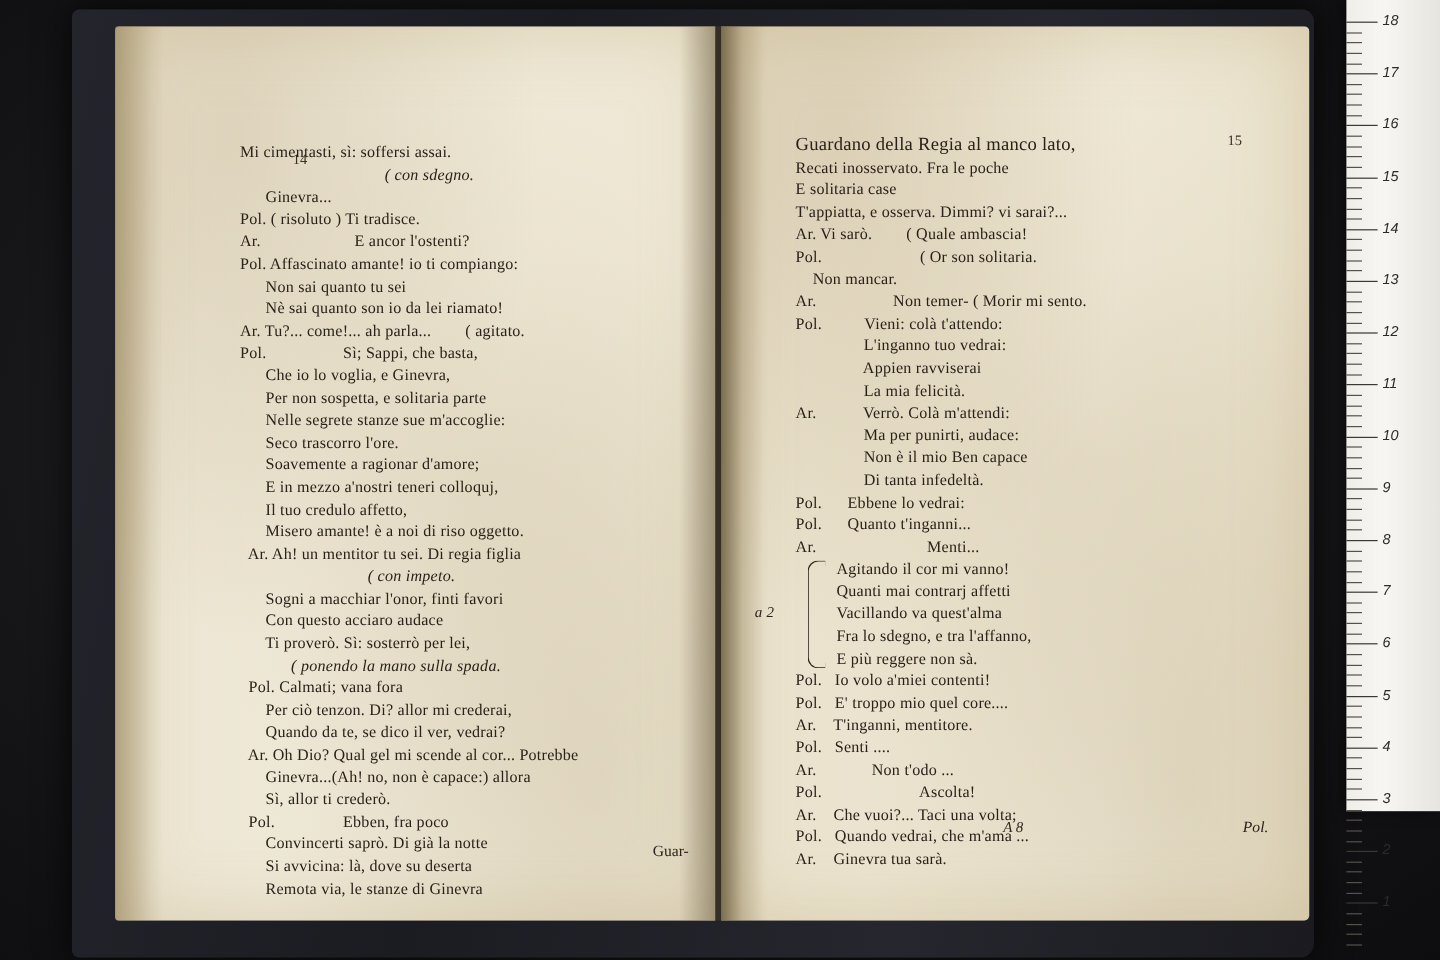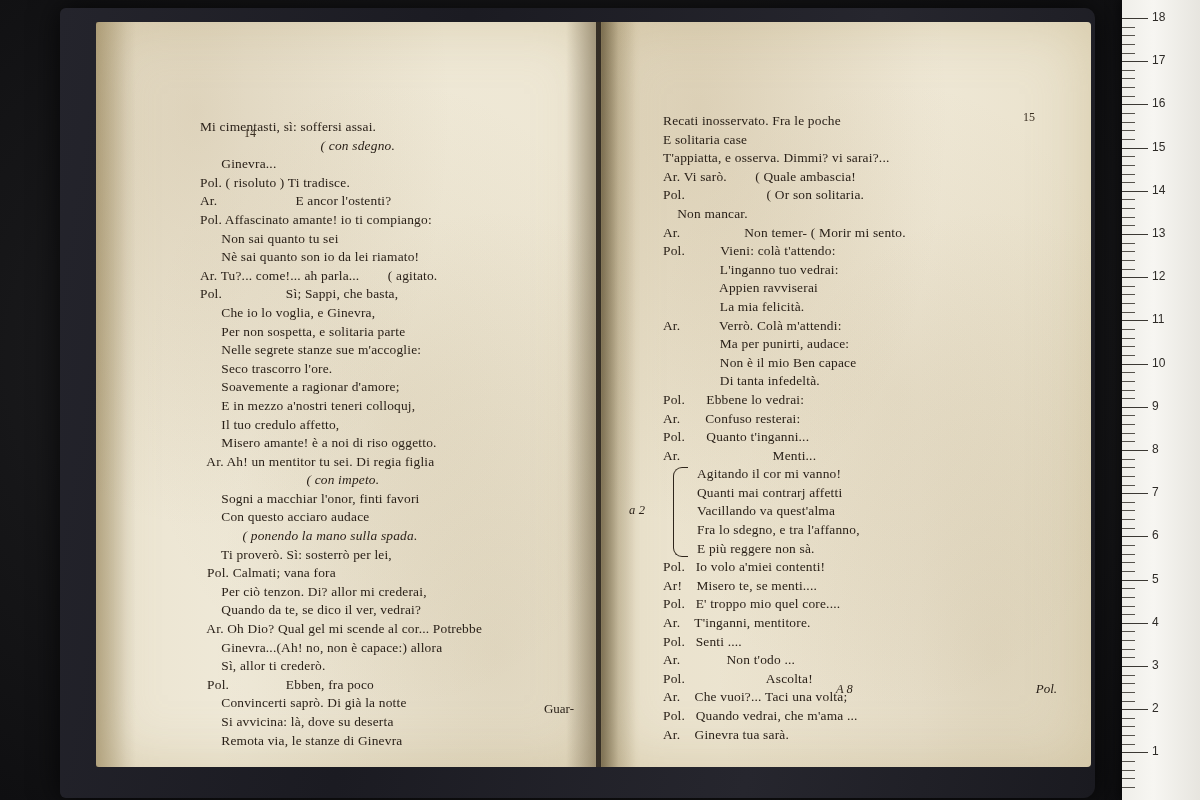--- a/index.html
+++ b/index.html
@@ -171,23 +171,24 @@
     font-size: 12.5px;
     font-style: italic;
   }
 
   
   .ruler {
     position: absolute;
     right: 0;
     top: 0;
     width: 78px;
-    height: 800px;
+    height: 676px;
     background: linear-gradient(90deg, #efeee9 0%, #f7f6f2 40%, #e7e5df 100%);
     box-shadow: -3px 0 10px rgba(0,0,0,0.5);
+    font-style: italic;
   }
   .ruler .tick {
     position: absolute;
     left: 0;
     height: 1px;
     background: #55524c;
   }
   .ruler .tick.major { width: 26px; background: #3b3833; }
   .ruler .tick.minor { width: 13px; }
   .ruler .num {
@@ -240,72 +241,71 @@
         <div class="line">      Nelle segrete stanze sue m'accoglie:</div>
         <div class="line">      Seco trascorro l'ore.</div>
         <div class="line">      Soavemente a ragionar d'amore;</div>
         <div class="line">      E in mezzo a'nostri teneri colloquj,</div>
         <div class="line">      Il tuo credulo affetto,</div>
         <div class="line">      Misero amante! è a noi di riso oggetto.</div>
         <div class="line">  Ar. Ah! un mentitor tu sei. Di regia figlia</div>
         <div class="line stage">                              ( con impeto.</div>
         <div class="line">      Sogni a macchiar l'onor, finti favori</div>
         <div class="line">      Con questo acciaro audace</div>
+        <div class="line">      Ti proverò. Sì: sosterrò per lei,</div>
         <div class="line stage">            ( ponendo la mano sulla spada.</div>
-        <div class="line">      Ti proverò. Sì: sosterrò per lei,</div>
         <div class="line">  Pol. Calmati; vana fora</div>
         <div class="line">      Per ciò tenzon. Di? allor mi crederai,</div>
         <div class="line">      Quando da te, se dico il ver, vedrai?</div>
         <div class="line">  Ar. Oh Dio? Qual gel mi scende al cor... Potrebbe</div>
         <div class="line">      Ginevra...(Ah! no, non è capace:) allora</div>
         <div class="line">      Sì, allor ti crederò.</div>
         <div class="line">  Pol.                Ebben, fra poco</div>
         <div class="line">      Convincerti saprò. Di già la notte</div>
         <div class="line">      Si avvicina: là, dove su deserta</div>
         <div class="line">      Remota via, le stanze di Ginevra</div>
       </div>
       <div class="catch-left">Guar-</div>
     </div>
 
     <div class="page right">
       <div class="paper-stains"></div>
       <div class="folio right-folio">15</div>
       <div class="text-col">
+        <div class="line drop">Guardano della Regia al manco lato,</div>
         <div class="line">Recati inosservato. Fra le poche</div>
         <div class="line">E solitaria case</div>
         <div class="line">T'appiatta, e osserva. Dimmi? vi sarai?...</div>
         <div class="line">Ar. Vi sarò.        ( Quale ambascia!</div>
         <div class="line">Pol.                       ( Or son solitaria.</div>
         <div class="line">    Non mancar.</div>
         <div class="line">Ar.                  Non temer- ( Morir mi sento.</div>
         <div class="line">Pol.          Vieni: colà t'attendo:</div>
         <div class="line">                L'inganno tuo vedrai:</div>
         <div class="line">                Appien ravviserai</div>
         <div class="line">                La mia felicità.</div>
         <div class="line">Ar.           Verrò. Colà m'attendi:</div>
         <div class="line">                Ma per punirti, audace:</div>
         <div class="line">                Non è il mio Ben capace</div>
         <div class="line">                Di tanta infedeltà.</div>
         <div class="line">Pol.      Ebbene lo vedrai:</div>
-        <div class="line">Ar.       Confuso resterai:</div>
         <div class="line">Pol.      Quanto t'inganni...</div>
         <div class="line">Ar.                          Menti...</div>
 
         <div class="brace-group">
           <span class="brace"></span>
           <span class="brace-label">a 2</span>
           <div class="line">Agitando il cor mi vanno!</div>
           <div class="line">Quanti mai contrarj affetti</div>
           <div class="line">Vacillando va quest'alma</div>
           <div class="line">Fra lo sdegno, e tra l'affanno,</div>
           <div class="line">E più reggere non sà.</div>
         </div>
 
         <div class="line">Pol.   Io volo a'miei contenti!</div>
-        <div class="line">Ar!    Misero te, se menti....</div>
         <div class="line">Pol.   E' troppo mio quel core....</div>
         <div class="line">Ar.    T'inganni, mentitore.</div>
         <div class="line">Pol.   Senti ....</div>
         <div class="line">Ar.             Non t'odo ...</div>
         <div class="line">Pol.                       Ascolta!</div>
         <div class="line">Ar.    Che vuoi?... Taci una volta;</div>
         <div class="line">Pol.   Quando vedrai, che m'ama ...</div>
         <div class="line">Ar.    Ginevra tua sarà.</div>
       </div>
       <div class="sig">A 8</div>

